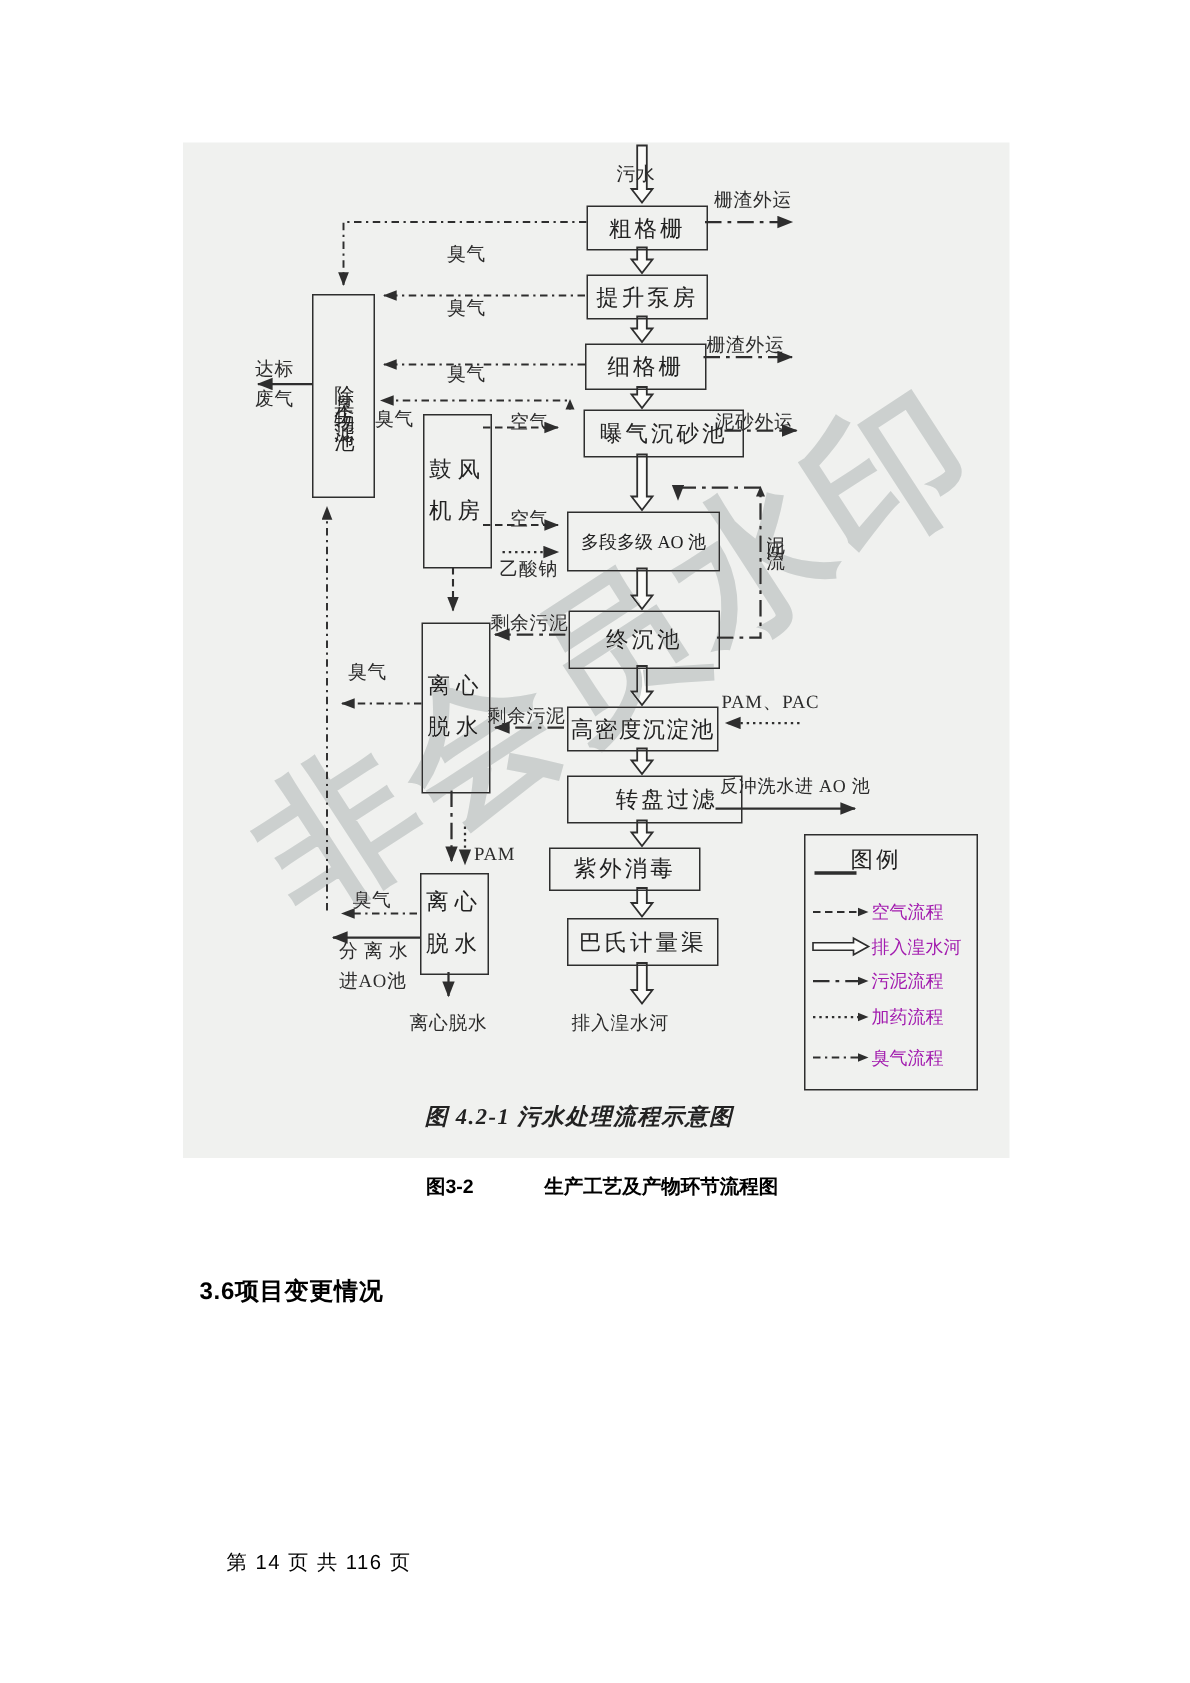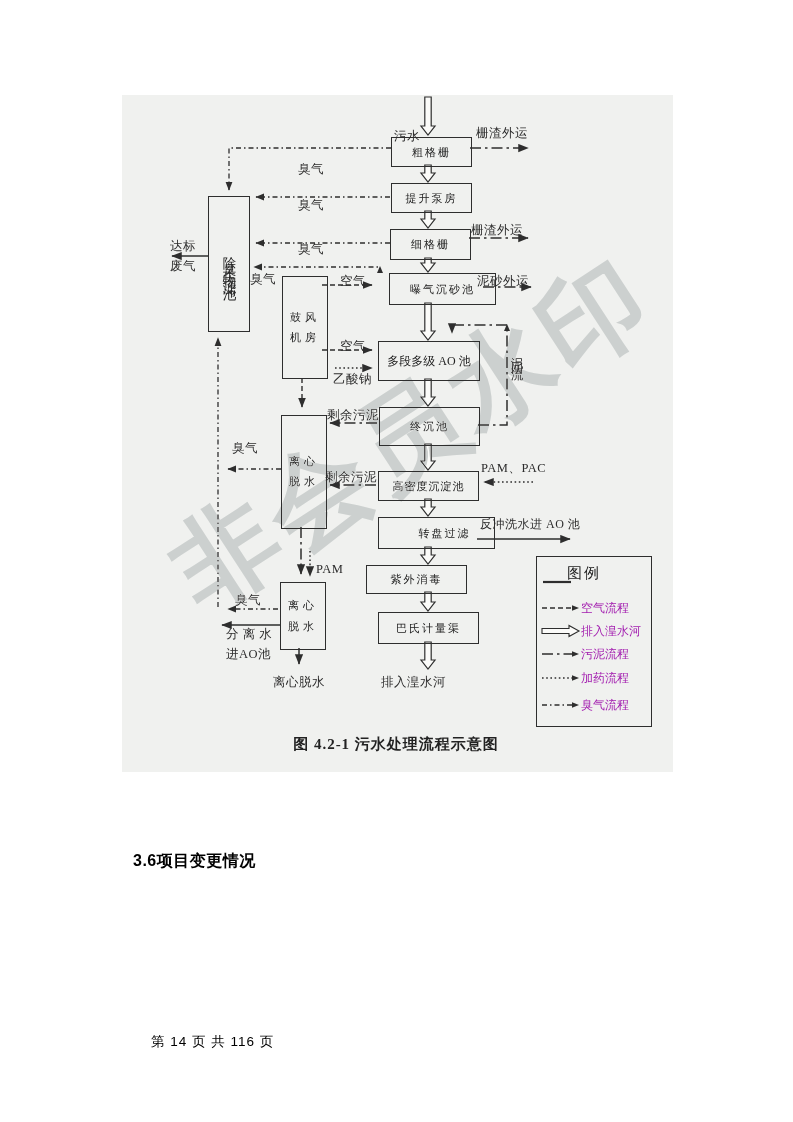--- a/index.html
+++ b/index.html
@@ -5,29 +5,29 @@
   html,body{margin:0;padding:0;background:#ffffff;}
   .page{position:relative;width:793px;height:1122px;background:#ffffff;overflow:hidden;
         font-family:"Liberation Serif","DejaVu Serif",serif;color:#111;}
   
   .scan{position:absolute;left:122px;top:95px;width:551px;height:677px;background:#f0f1ef;}
   .wm{position:absolute;left:-30px;top:270px;width:640px;text-align:center;
       transform:rotate(-33deg);font-size:104px;font-weight:bold;color:#ccd0cf;
       letter-spacing:5px;white-space:nowrap;z-index:5;mix-blend-mode:darken;pointer-events:none;}
   svg.lines{position:absolute;left:0;top:0;z-index:2;}
   .box{position:absolute;border:1.5px solid #2e2e2e;display:flex;align-items:center;justify-content:center;
-       text-align:center;font-size:11px;color:#222;z-index:3;letter-spacing:2px;white-space:nowrap;background:transparent;}
+       text-align:center;font-size:15px;color:#222;z-index:3;letter-spacing:2px;white-space:nowrap;background:transparent;}
   .box.wrap{white-space:normal;line-height:1.8;letter-spacing:4px;padding:0 2px;}
   .box.vbox{writing-mode:vertical-rl;letter-spacing:6px;white-space:normal;}
   .box.aobox{font-size:12px;letter-spacing:0;}
   .lbl{position:absolute;font-size:12.5px;color:#2c2c2c;z-index:3;white-space:nowrap;letter-spacing:0.5px;}
   .lbl.small{font-size:12px;}
   .lbl.vlbl{writing-mode:vertical-rl;letter-spacing:5px;}
-  .scan-caption{position:absolute;left:114px;top:640px;width:320px;text-align:center;
-       font-size:15px;font-weight:600;color:#222;z-index:3;letter-spacing:1px;}
+  .scan-caption{position:absolute;left:104px;top:640px;width:320px;text-align:center;
+       font-size:15px;font-weight:600;color:#222;z-index:3;letter-spacing:1px;font-style:italic;}
   
   .legend{position:absolute;left:414px;top:461px;width:114px;height:169px;border:1.5px solid #2e2e2e;z-index:3;}
   .leg-title{position:absolute;left:30px;top:7px;font-size:15px;font-weight:400;color:#222;letter-spacing:2px;}
   .leg-lbl{position:absolute;left:44px;font-size:12px;color:#a21caf;white-space:nowrap;}
   
   .fig2{position:absolute;left:284px;top:782px;font-size:13px;font-weight:bold;color:#000;
         display:flex;z-index:1;font-family:"Liberation Sans","DejaVu Sans",sans-serif;}
   .fig2 .gap{display:inline-block;width:47px;}
   .heading{position:absolute;left:133px;top:851px;font-size:16px;font-weight:bold;color:#000;
         letter-spacing:0.5px;font-family:"Liberation Sans","DejaVu Sans",sans-serif;}
@@ -114,21 +114,21 @@
     <div class="box" style="left:257px;top:312px;width:99px;height:37px;">终沉池</div>
     <div class="box" style="left:256px;top:376px;width:99px;height:28px;letter-spacing:1px;">高密度沉淀池</div>
     <div class="box" style="left:256px;top:422px;width:99px;height:30px;padding-left:16px;">转盘过滤</div>
     <div class="box" style="left:244px;top:470px;width:99px;height:27px;">紫外消毒</div>
     <div class="box" style="left:256px;top:517px;width:99px;height:30px;">巴氏计量渠</div>
     <div class="box vbox" style="left:86px;top:101px;width:40px;height:134px;font-size:13.5px;">除臭生物滤池</div>
     <div class="box wrap" style="left:160px;top:181px;width:40px;height:101px;">鼓风机房</div>
     <div class="box wrap" style="left:159px;top:320px;width:40px;height:112px;">离心脱水</div>
     <div class="box wrap" style="left:158px;top:487px;width:40px;height:66px;line-height:1.9;">离心脱水</div>
 
-    <div class="lbl" style="left:272px;top:13px;margin-top:20px;">污水</div>
+    <div class="lbl" style="left:289px;top:13px;">污水</div>
     <div class="lbl" style="left:354px;top:30px;">栅渣外运</div>
     <div class="lbl" style="left:349px;top:127px;">栅渣外运</div>
     <div class="lbl" style="left:355px;top:178px;">泥砂外运</div>
     <div class="lbl" style="left:176px;top:66px;">臭气</div>
     <div class="lbl" style="left:176px;top:102px;">臭气</div>
     <div class="lbl" style="left:176px;top:146px;">臭气</div>
     <div class="lbl" style="left:128px;top:176px;">臭气</div>
     <div class="lbl" style="left:110px;top:345px;">臭气</div>
     <div class="lbl" style="left:113px;top:497px;">臭气</div>
     <div class="lbl" style="left:218px;top:178px;">空气</div>
@@ -170,19 +170,24 @@
       <div class="leg-lbl" style="top:89px;">污泥流程</div>
       <div class="leg-lbl" style="top:113px;">加药流程</div>
       <div class="leg-lbl" style="top:140px;">臭气流程</div>
     </div>
 
     <div class="scan-caption">图 4.2-1  污水处理流程示意图</div>
 
     <div class="wm">非会员水印</div>
   </div>
 
+  <div class="fig2">
+    <span>图3-2</span>
+    <span class="gap"></span>
+    <span>生产工艺及产物环节流程图</span>
+  </div>
 
   <div class="heading">3.6项目变更情况</div>
 
 
   <div class="footer">第 14 页 共 116 页</div>
 
 </div>
 
 </body></html>

